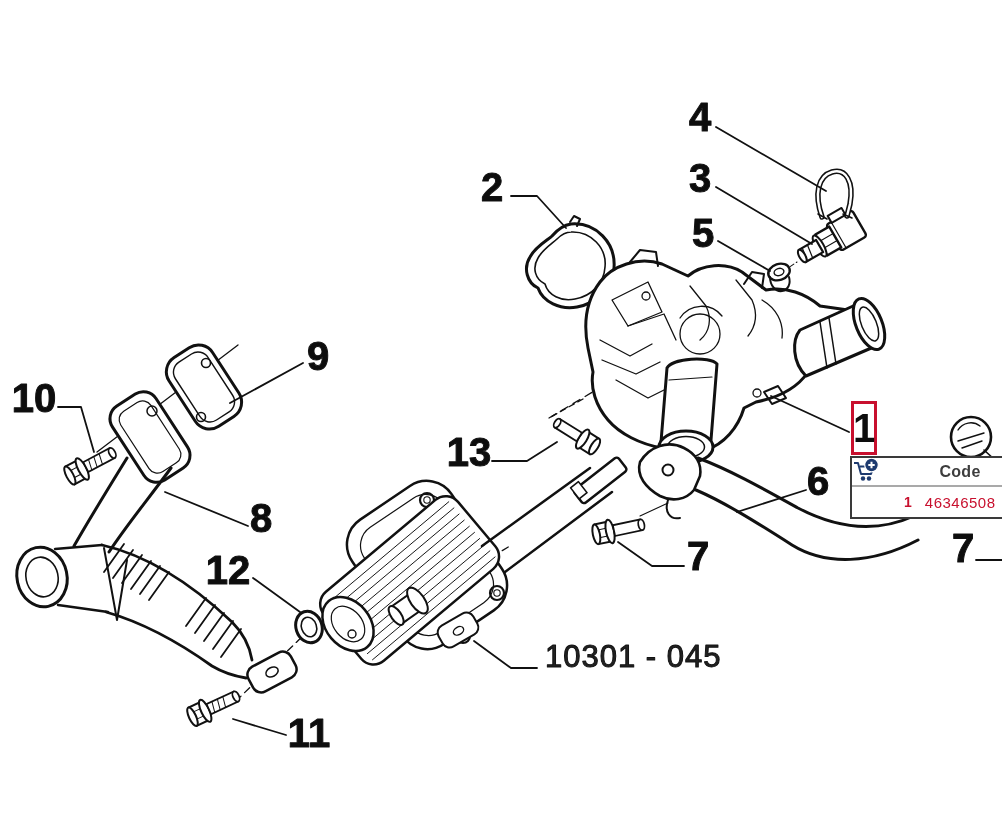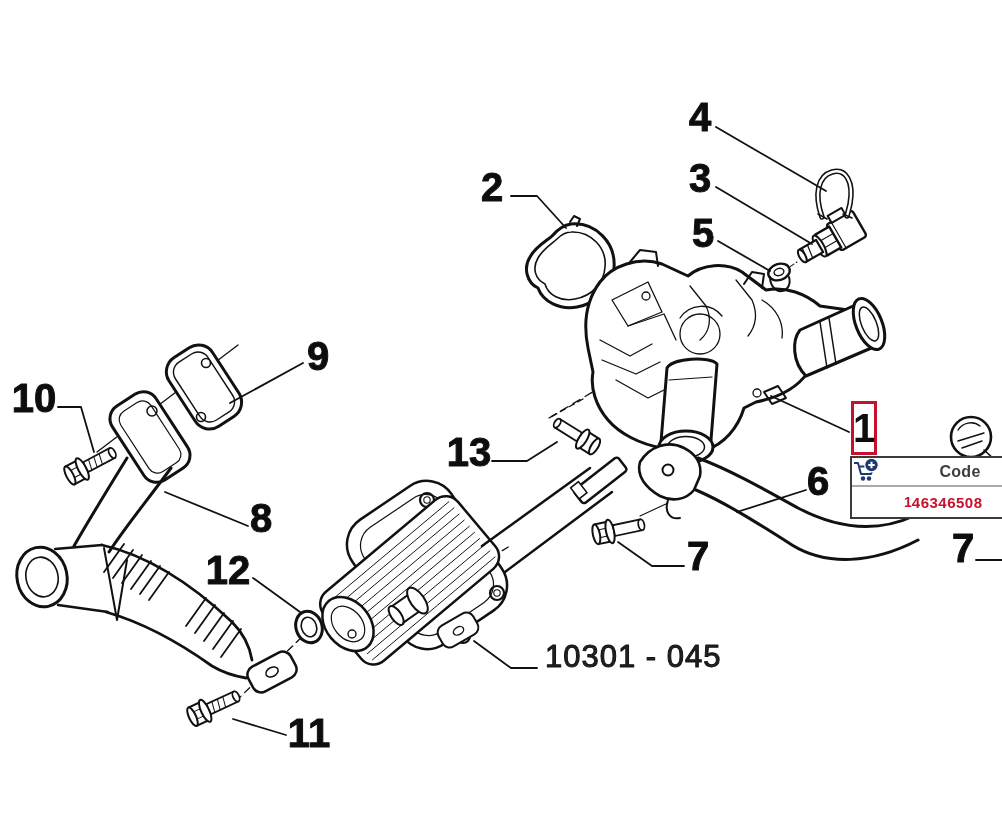--- a/index.html
+++ b/index.html
@@ -14,21 +14,21 @@
            border:3px solid #c8102e;background:#fff;display:flex;align-items:center;justify-content:center;
            font-weight:bold;font-size:40px;color:#0d0d0d;z-index:3;line-height:1;}
   
   .popup{position:absolute;left:850px;top:456px;width:220px;box-sizing:border-box;background:#fff;
          border:2px solid #3a3a3a;z-index:2;}
   .popup-header{height:27px;display:flex;align-items:center;justify-content:center;
                 border-bottom:2px solid #a9a9a9;font-weight:bold;font-size:16px;color:#3d3d3d;letter-spacing:.3px;}
   .popup-row{height:30px;display:flex;align-items:center;padding-left:4px;background:#fff;}
   .cart-wrap{width:30px;height:26px;display:flex;align-items:center;}
   .qty{color:#c8102e;font-weight:bold;font-size:14px;margin-left:18px;}
-  .code{color:#c8102e;font-weight:bold;font-size:15px;letter-spacing:.5px;}
+  .code{color:#c8102e;font-weight:normal;font-size:15px;margin-left:13px;letter-spacing:.5px;}
 </style>
 </head>
 <body>
 
 <div class="stage">
 
 <svg width="1002" height="837" viewBox="0 0 1002 837" fill="none" stroke="#111" stroke-linecap="round" stroke-linejoin="round">
 
   <g stroke-width="1.3">
     <path d="M 97,452 L 238,345"></path>

